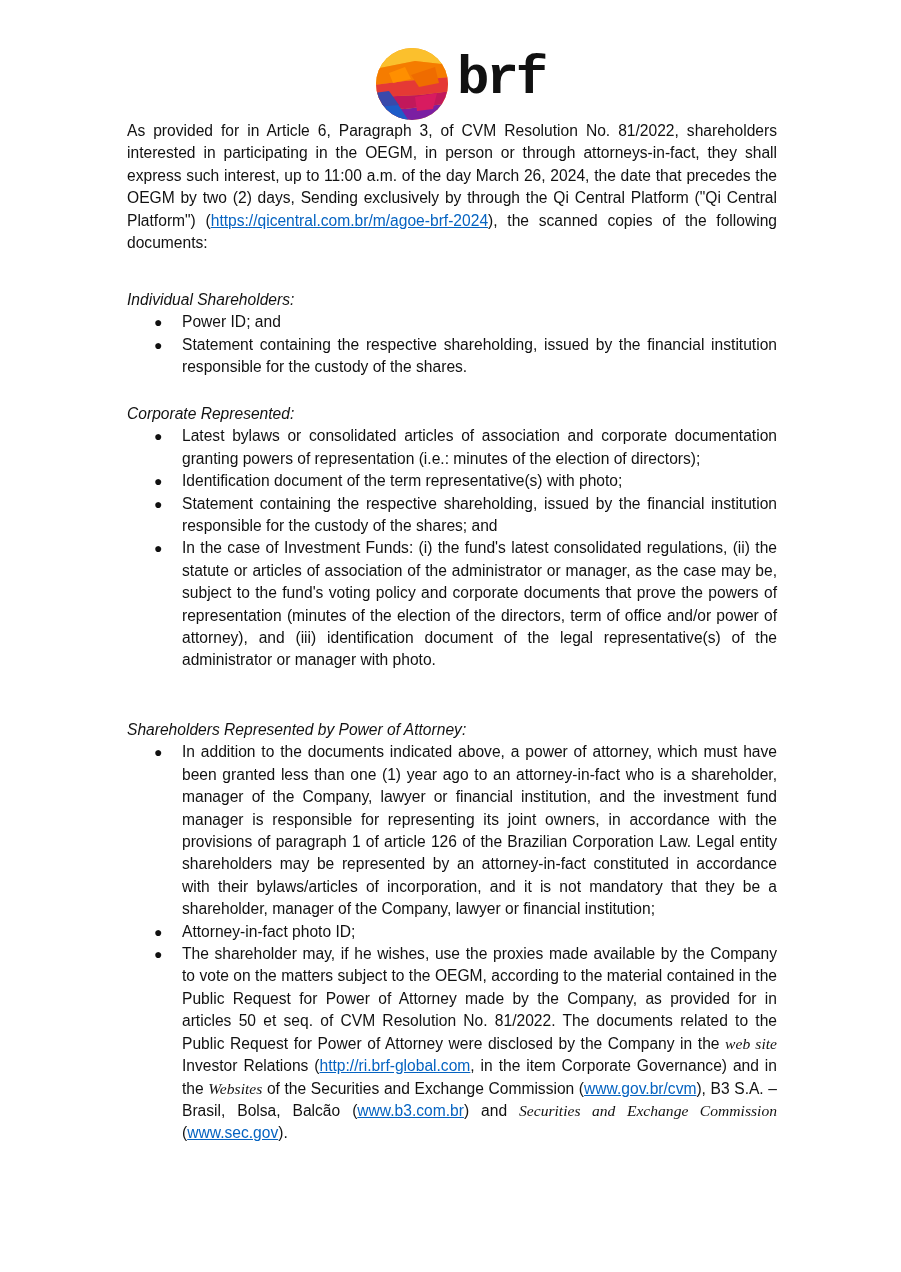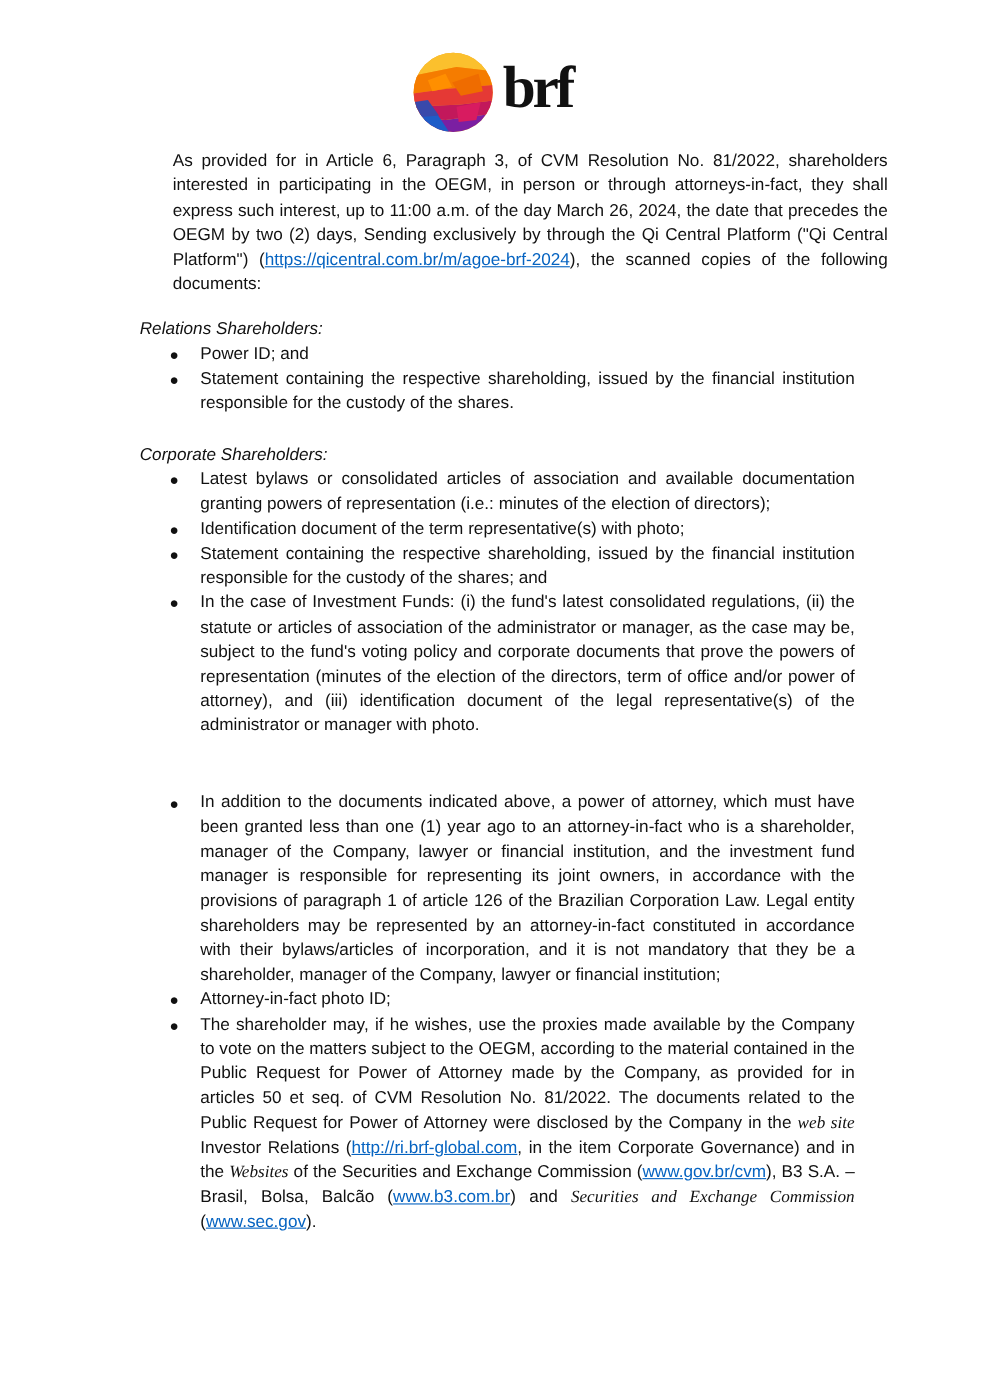--- a/index.html
+++ b/index.html
@@ -5,25 +5,25 @@
   html, body { margin: 0; padding: 0; background: #ffffff; }
   body { width: 901px; height: 1272px; position: relative; overflow: hidden; }
   .page {
     position: absolute; left: 127px; top: 0; width: 650px;
     font-family: "Liberation Sans", sans-serif;
     font-size: 15.6px; line-height: 22.4px; color: #111111;
   }
   .logo { position: absolute; left: 375px; top: 47px; width: 160px; height: 74px; }
   .logo-text {
     position: absolute; left: 82px; top: 2px;
-    font-family: Liberation Serif, serif; font-weight: bold;
+    font-family: Liberation Mono, monospace; font-weight: bold;
     font-size: 54px; letter-spacing: -3px; color: #111111; line-height: 60px;
   }
   p { margin: 0; text-align: justify; }
-  .intro { position: absolute; top: 136px; left: 0; width: 650px; margin-left: 30px; }
+  .intro { position: absolute; top: 120px; left: 0; width: 650px; }
   .heading { font-style: italic; }
   ul { margin: 0; padding: 0; list-style: none; }
   li { position: relative; padding-left: 55px; text-align: justify; }
   li .bullet { position: absolute; left: 27px; top: 0; font-size: 14px; }
   a.link { color: #0563c1; text-decoration: underline; }
   .sec { position: absolute; left: 0; width: 650px; }
   em { font-style: italic; font-family: Liberation Serif, serif; }
 </style>
 </head>
 <body>
@@ -50,38 +50,39 @@
     </g>
   </svg>
   <span class="logo-text">brf</span>
 </div>
 
 <div class="page">
 
   <p class="intro"><span>As provided for in Article 6, Paragraph 3, of CVM Resolution No. 81/2022, shareholders interested in participating in the OEGM, in person or through attorneys-in-fact, they shall express such interest, up to 11:00 a.m. of the day March 26, 2024, the date that precedes the OEGM by two (2) days, Sending exclusively by through the Qi Central Platform ("Qi Central Platform") (</span><a class="link">https://qicentral.com.br/m/agoe-brf-2024</a><span>), the scanned copies of the following documents:</span></p>
 
   <div class="sec" style="top:289px;">
-    <p class="heading">Relations Shareholders:</p>
+    <p class="heading">Individual Shareholders:</p>
     <ul>
       <li><span class="bullet">●</span><span>Power ID; and</span></li>
       <li><span class="bullet">●</span><span>Statement containing the respective shareholding, issued by the financial institution responsible for the custody of the shares.</span></li>
     </ul>
   </div>
 
   <div class="sec" style="top:403px;">
-    <p class="heading">Corporate Shareholders:</p>
+    <p class="heading">Corporate Represented:</p>
     <ul>
-      <li><span class="bullet">●</span><span>Latest bylaws or consolidated articles of association and available documentation granting powers of representation (i.e.: minutes of the election of directors);</span></li>
+      <li><span class="bullet">●</span><span>Latest bylaws or consolidated articles of association and corporate documentation granting powers of representation (i.e.: minutes of the election of directors);</span></li>
       <li><span class="bullet">●</span><span>Identification document of the term representative(s) with photo;</span></li>
       <li><span class="bullet">●</span><span>Statement containing the respective shareholding, issued by the financial institution responsible for the custody of the shares; and</span></li>
       <li><span class="bullet">●</span><span>In the case of Investment Funds: (i) the fund's latest consolidated regulations, (ii) the statute or articles of association of the administrator or manager, as the case may be, subject to the fund's voting policy and corporate documents that prove the powers of representation (minutes of the election of the directors, term of office and/or power of attorney), and (iii) identification document of the legal representative(s) of the administrator or manager with photo.</span></li>
     </ul>
   </div>
 
   <div class="sec" style="top:719px;">
+    <p class="heading">Shareholders Represented by Power of Attorney:</p>
     <ul>
       <li><span class="bullet">●</span><span>In addition to the documents indicated above, a power of attorney, which must have been granted less than one (1) year ago to an attorney-in-fact who is a shareholder, manager of the Company, lawyer or financial institution, and the investment fund manager is responsible for representing its joint owners, in accordance with the provisions of paragraph 1 of article 126 of the Brazilian Corporation Law. Legal entity shareholders may be represented by an attorney-in-fact constituted in accordance with their bylaws/articles of incorporation, and it is not mandatory that they be a shareholder, manager of the Company, lawyer or financial institution;</span></li>
       <li><span class="bullet">●</span><span>Attorney-in-fact photo ID;</span></li>
       <li><span class="bullet">●</span><span>The shareholder may, if he wishes, use the proxies made available by the Company to vote on the matters subject to the OEGM, according to the material contained in the Public Request for Power of Attorney made by the Company, as provided for in articles 50 et seq. of CVM Resolution No. 81/2022. The documents related to the Public Request for Power of Attorney were disclosed by the Company in the </span><em>web site</em><span> Investor Relations (</span><a class="link">http://ri.brf-global.com</a><span>, in the item Corporate Governance) and in the </span><em>Websites</em><span> of the Securities and Exchange Commission (</span><a class="link">www.gov.br/cvm</a><span>), B3 S.A. – Brasil, Bolsa, Balcão (</span><a class="link">www.b3.com.br</a><span>) and </span><em>Securities and Exchange Commission</em><span> (</span><a class="link">www.sec.gov</a><span>).</span></li>
     </ul>
   </div>
 
 </div>
 
 </body></html>

